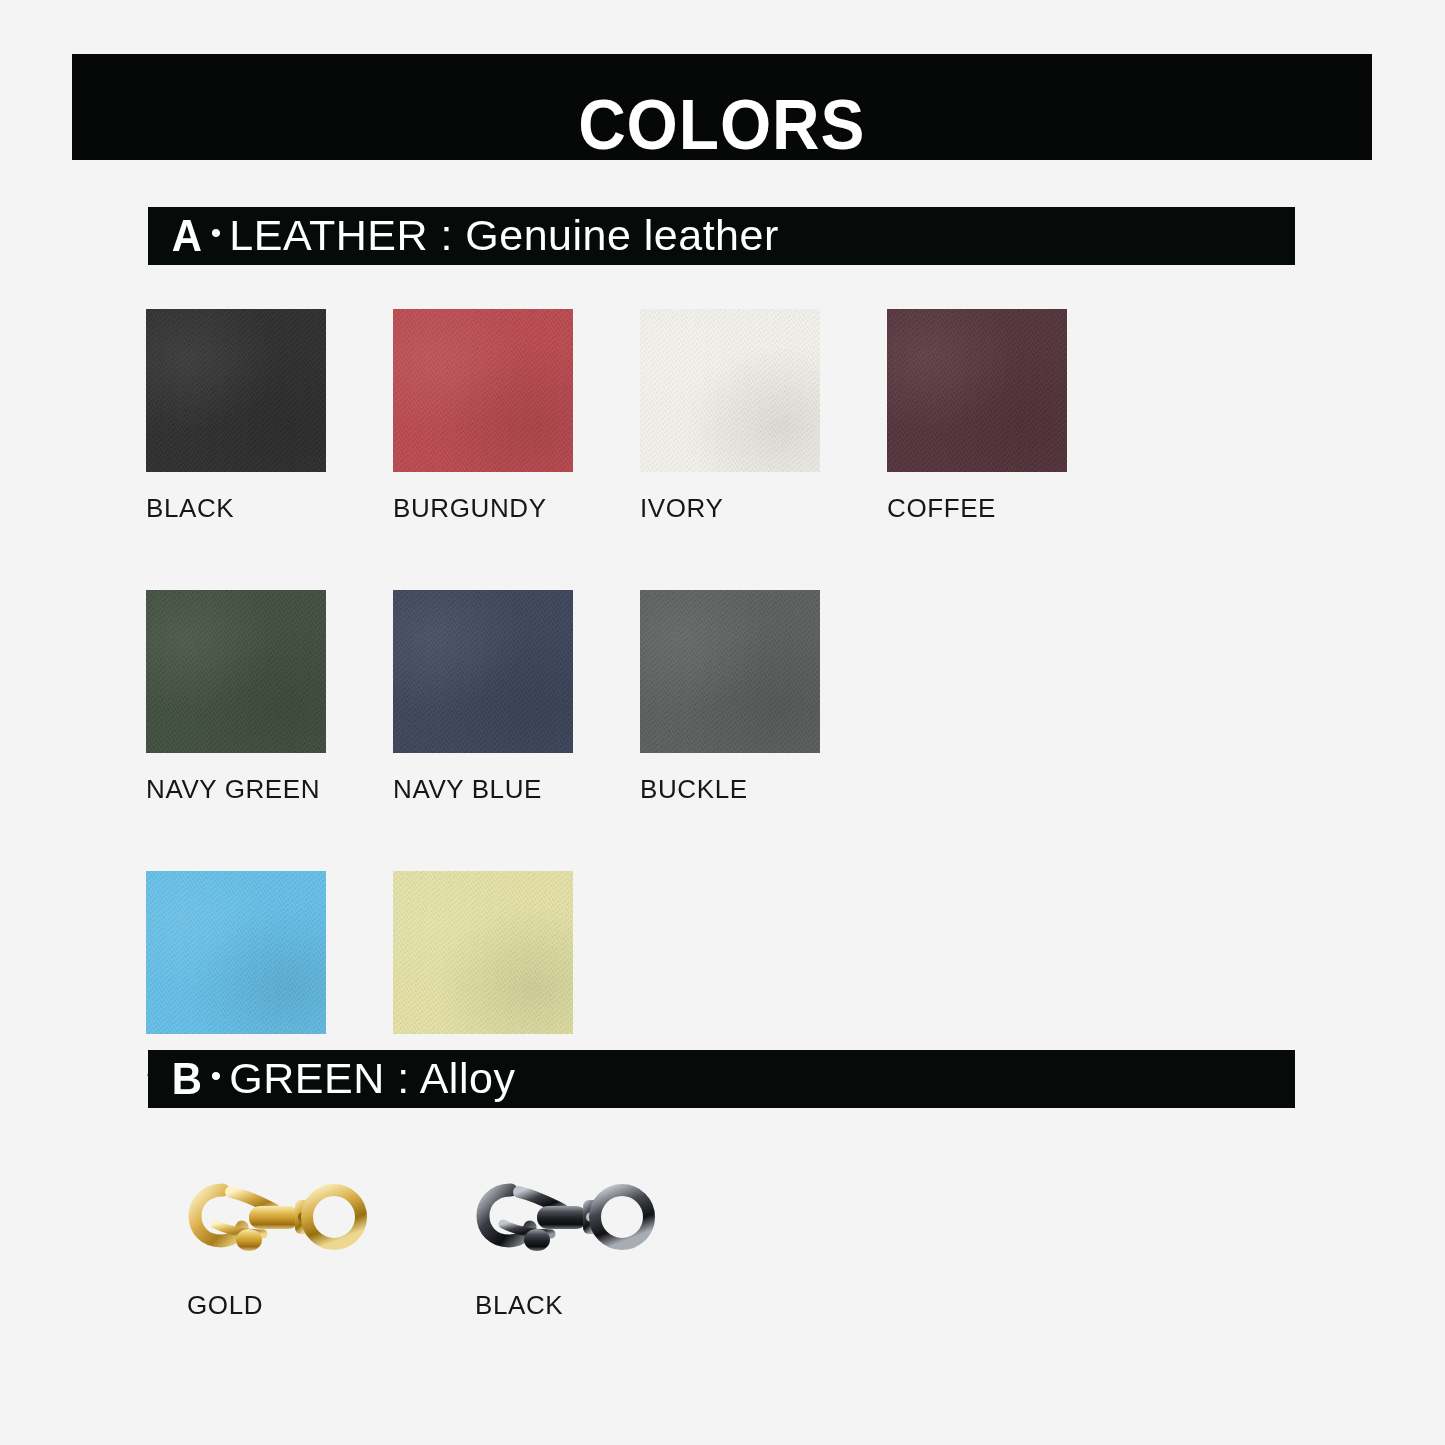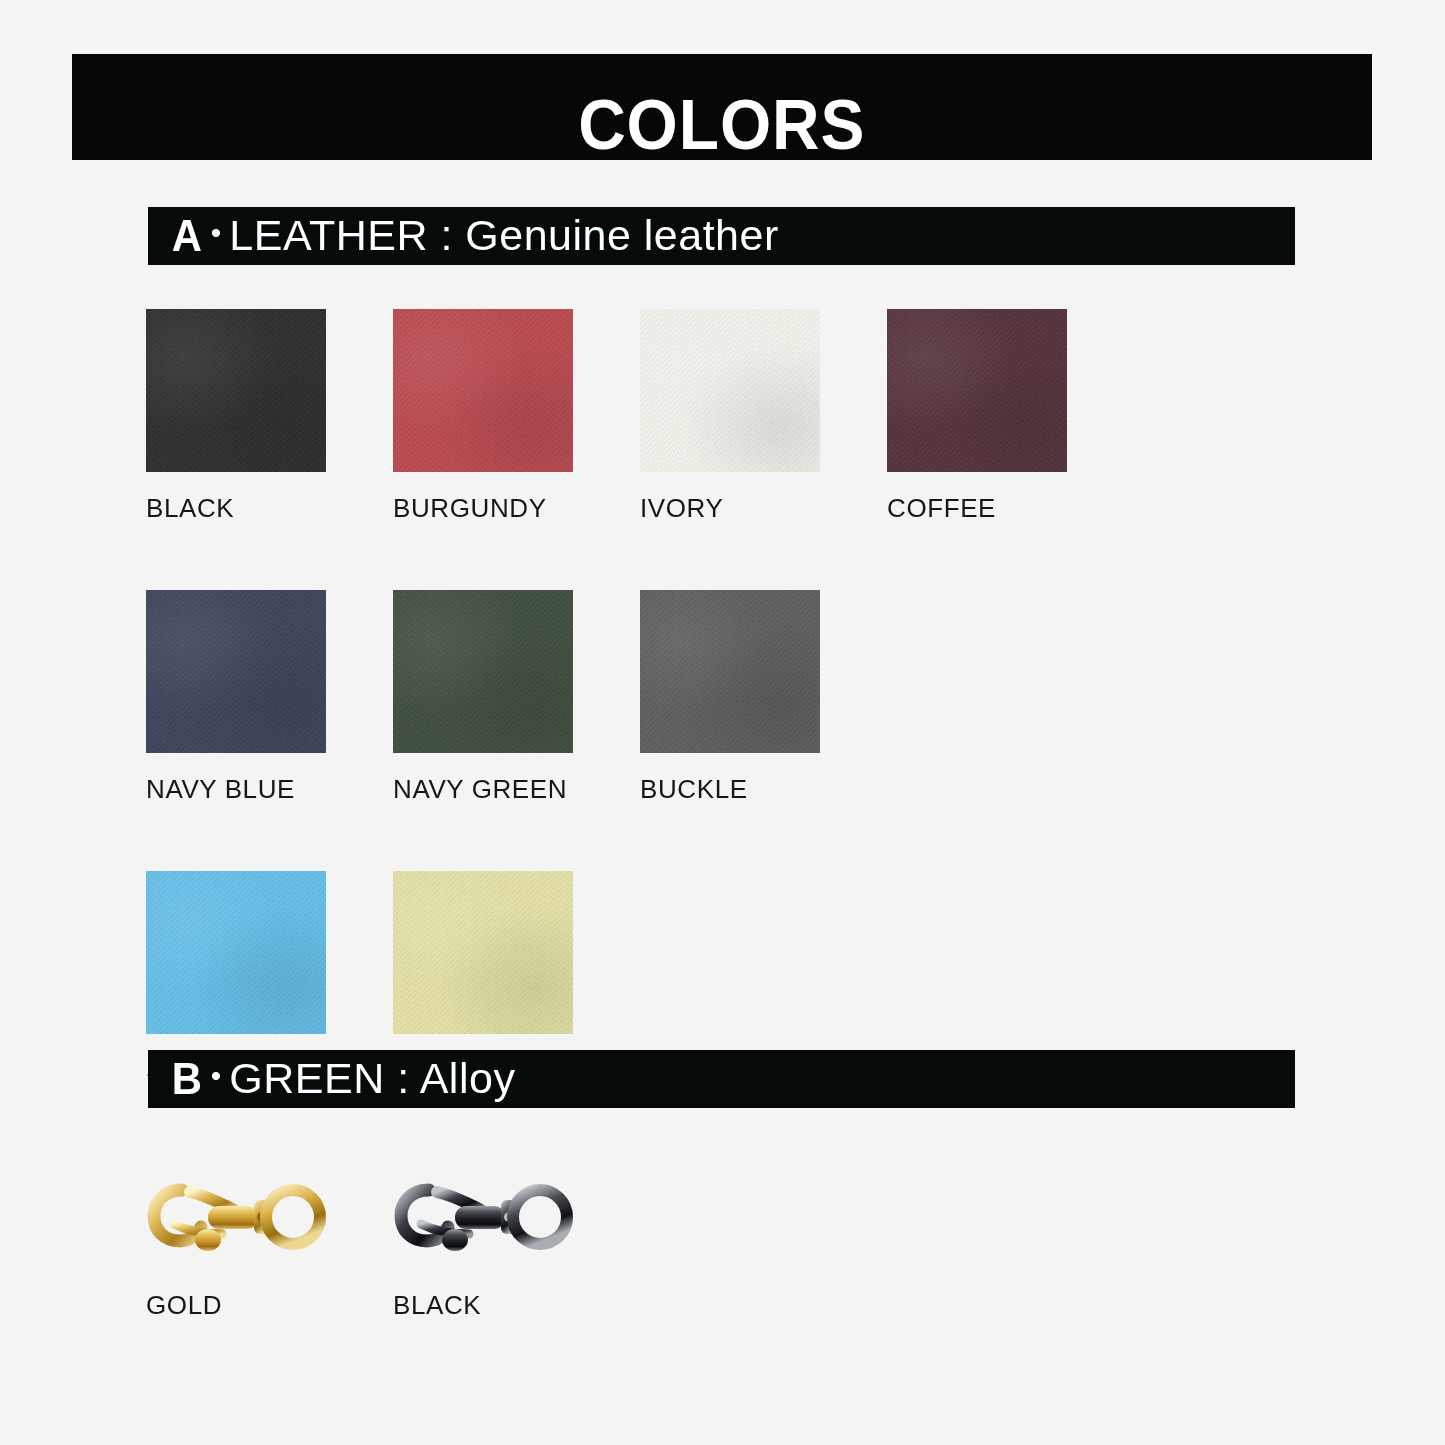--- a/index.html
+++ b/index.html
@@ -126,20 +126,21 @@
   
   .buckle-area {
     position: absolute;
     left: 146px;
     top: 1168px;
     display: flex;
   }
   .buckle-cell {
     width: 180px;
     margin-right: 67px;
+    margin-left: 41px;
   }
   .buckle-img {
     width: 180px;
     height: 100px;
     display: block;
   }
   .buckle-label {
     margin-top: 22px;
     font-size: 26px;
     color: #161616;
@@ -175,26 +176,26 @@
       <div class="swatch-label">IVORY</div>
     </div>
     <div class="swatch-cell">
       <div class="swatch-chip" style="background-color: rgb(82, 48, 56);"></div>
       <div class="swatch-label">COFFEE</div>
     </div>
   </div>
 
   <div class="swatch-row">
     <div class="swatch-cell">
+      <div class="swatch-chip" style="background-color: rgb(61, 76, 60);"></div>
+      <div class="swatch-label">NAVY GREEN</div>
+    </div>
+    <div class="swatch-cell">
       <div class="swatch-chip" style="background-color: rgb(58, 66, 88);"></div>
       <div class="swatch-label">NAVY BLUE</div>
-    </div>
-    <div class="swatch-cell">
-      <div class="swatch-chip" style="background-color: rgb(61, 76, 60);"></div>
-      <div class="swatch-label">NAVY GREEN</div>
     </div>
     <div class="swatch-cell">
       <div class="swatch-chip" style="background-color: rgb(90, 92, 92);"></div>
       <div class="swatch-label">BUCKLE</div>
     </div>
   </div>
 
   <div class="swatch-row">
     <div class="swatch-cell">
       <div class="swatch-chip" style="background-color: rgb(98, 189, 230);"></div>

